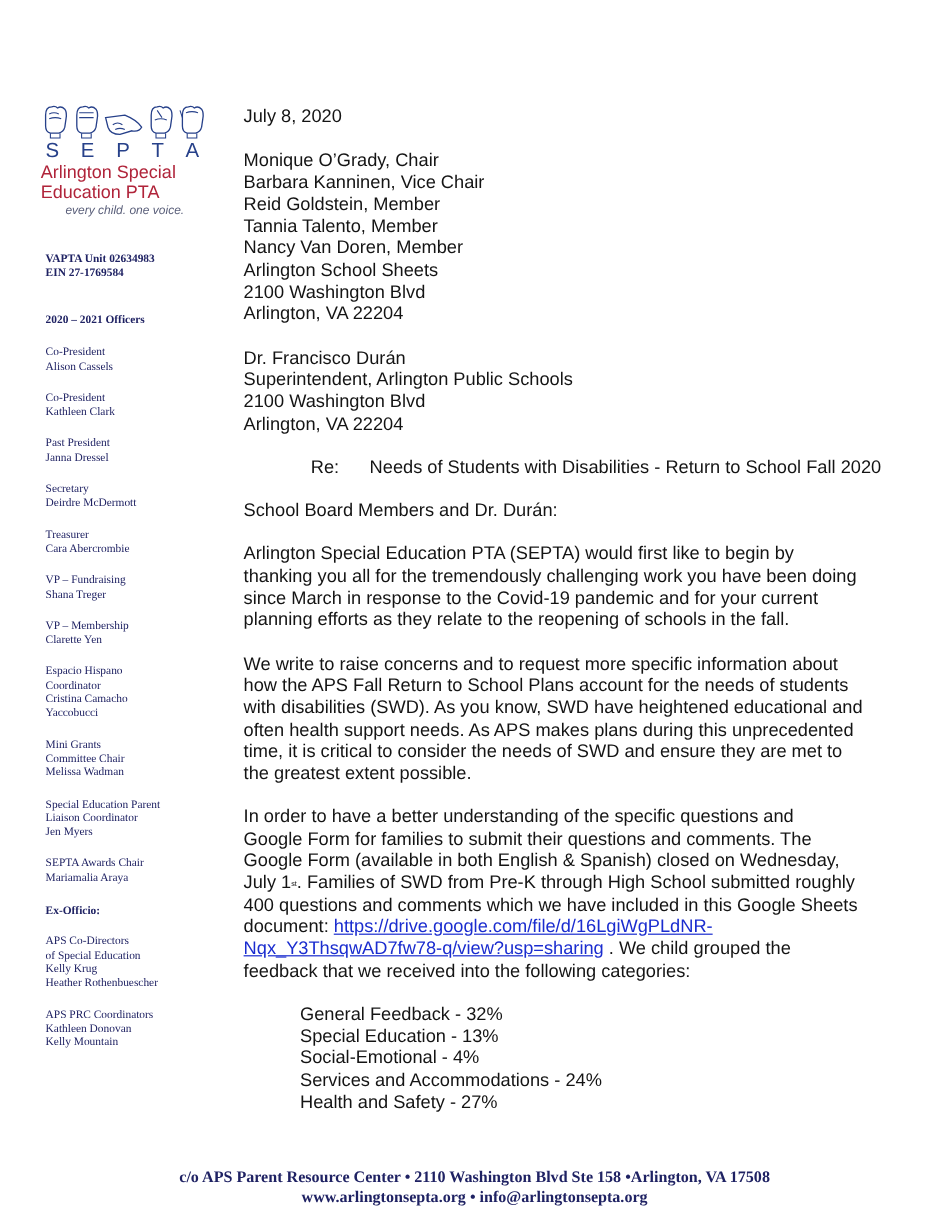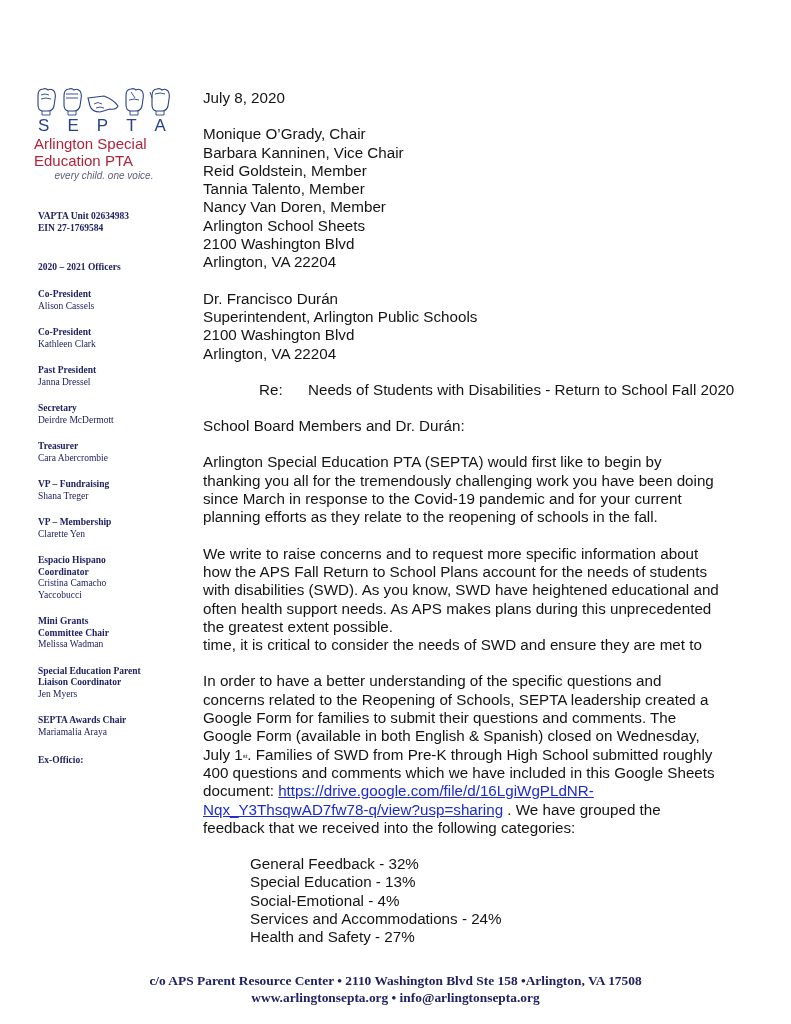--- a/index.html
+++ b/index.html
@@ -7,21 +7,21 @@
   .sidebar { position:absolute; left:38px; top:84px; width:160px; font-family:"Liberation Serif", serif; color:#1f2263; }
   .logo { width:140px; margin-left:-4px; }
   .hands { display:flex; gap:2px; height:32px; align-items:flex-end; }
   .hands svg { display:block; }
   .septa-word { display:flex; justify-content:space-between; width:128px; margin-left:4px; font-family:"Liberation Sans", sans-serif; color:#27418a; font-size:17px; letter-spacing:0; line-height:18px; margin-top:1px; }
   .logo-line { font-family:"Liberation Sans", sans-serif; color:#b0243a; font-size:15px; line-height:17px; text-align:left; width:140px; }
   .logo-tag { font-family:"Liberation Sans", sans-serif; color:#5a5f7a; font-style:italic; font-size:10px; text-align:center; width:140px; line-height:12px; margin-top:1px; }
   .unit { margin-top:28px; font-weight:bold; font-size:9.5px; line-height:12px; }
   .officers-hd { margin-top:28px; font-weight:bold; font-size:9.5px; }
   .role { margin-top:15px; font-size:9.5px; line-height:11.5px; }
-  .role .t { font-weight:bold; }
+  .role .t { font-weight:normal; }
   .role.first { margin-top:17px; }
   .exo { margin-top:17px; font-weight:bold; font-size:9.5px; }
   .main { position:absolute; left:203px; top:89px; width:560px; font-size:15.2px; line-height:18.3px; color:#141414; }
   .main p { margin:0; }
   .gap { height:18px; }
   .re { padding-left:56px; display:flex; }
   .re .lbl { width:49px; }
   a.link { color:#1a2ccf; text-decoration:underline; }
   .cats { padding-left:47px; }
   sup.st { font-size:6px; vertical-align:top; position:relative; top:1px; }
@@ -118,20 +118,33 @@
         <div class="t">Liaison Coordinator</div>
         <div>Jen Myers</div>
       </div>
       <div class="role">
         <div class="t">SEPTA Awards Chair</div>
         <div>Mariamalia Araya</div>
       </div>
     </div>
 
   <div class="exo">Ex-Officio:</div>
+  <div id="exofficio-list">
+      <div class="role">
+        <div class="t">APS  Co-Directors</div>
+        <div class="t">of Special Education</div>
+        <div>Kelly Krug</div>
+        <div>Heather Rothenbuescher</div>
+      </div>
+      <div class="role">
+        <div class="t">APS PRC Coordinators</div>
+        <div>Kathleen Donovan</div>
+        <div>Kelly Mountain</div>
+      </div>
+    </div>
 </div>
 
 <div class="main">
   <p>July 8, 2020</p>
   <div class="gap"></div>
   <div id="board-recipients">
       <p>Monique O’Grady, Chair</p>
       <p>Barbara Kanninen, Vice Chair</p>
       <p>Reid Goldstein, Member</p>
       <p>Tannia Talento, Member</p>
@@ -160,35 +173,34 @@
       <p>thanking you all for the tremendously challenging work you have been doing</p>
       <p>since March in response to the Covid-19 pandemic and for your current</p>
       <p>planning efforts as they relate to the reopening of schools in the fall.</p>
     </div>
   <div class="gap"></div>
   <div id="para2">
       <p>We write to raise concerns and to request more specific information about</p>
       <p>how the APS Fall Return to School Plans account for the needs of students</p>
       <p>with disabilities (SWD). As you know, SWD have heightened educational and</p>
       <p>often health support needs. As APS makes plans during this unprecedented</p>
+      <p>time, it is critical to consider the needs of SWD and ensure they are met to</p>
       <p>the greatest extent possible.</p>
-      <p>time, it is critical to consider the needs of SWD and ensure they are met to</p>
     </div>
   <div class="gap"></div>
   <div>
     <div id="para3lines">
         <p>In order to have a better understanding of the specific questions and</p>
-        <p>concerns related to the Reopening of Schools, SEPTA leadership created a</p>
         <p>Google Form for families to submit their questions and comments.  The</p>
         <p>Google Form (available in both English &amp; Spanish) closed on Wednesday,</p>
       </div>
     <p><span>July 1</span><sup class="st">st</sup><span>.  Families of SWD from Pre-K through High School submitted roughly</span></p>
     <p>400 questions and comments which we have included in this Google Sheets</p>
     <p><span>document: </span><a class="link">https://drive.google.com/file/d/16LgiWgPLdNR-</a></p>
-    <p><a class="link">Nqx_Y3ThsqwAD7fw78-q/view?usp=sharing</a><span> .  We have grouped the</span></p>
+    <p><a class="link">Nqx_Y3ThsqwAD7fw78-q/view?usp=sharing</a><span> .  We child grouped the</span></p>
     <p>feedback that we received into the following categories:</p>
   </div>
   <div class="gap"></div>
   <div class="cats" id="cats">
       <p>General Feedback - 32%</p>
       <p>Special Education - 13%</p>
       <p>Social-Emotional - 4%</p>
       <p>Services and Accommodations - 24%</p>
       <p>Health and Safety - 27%</p>
     </div>

